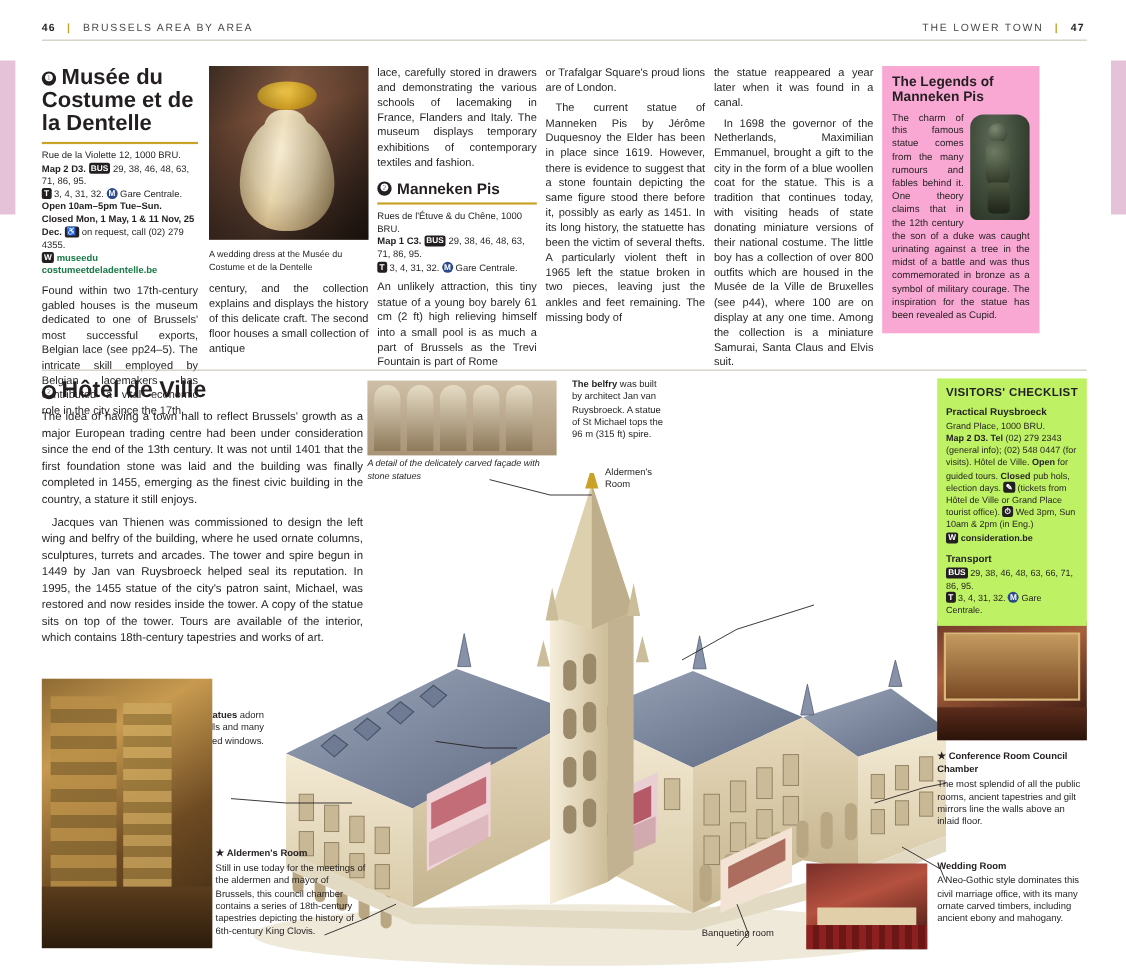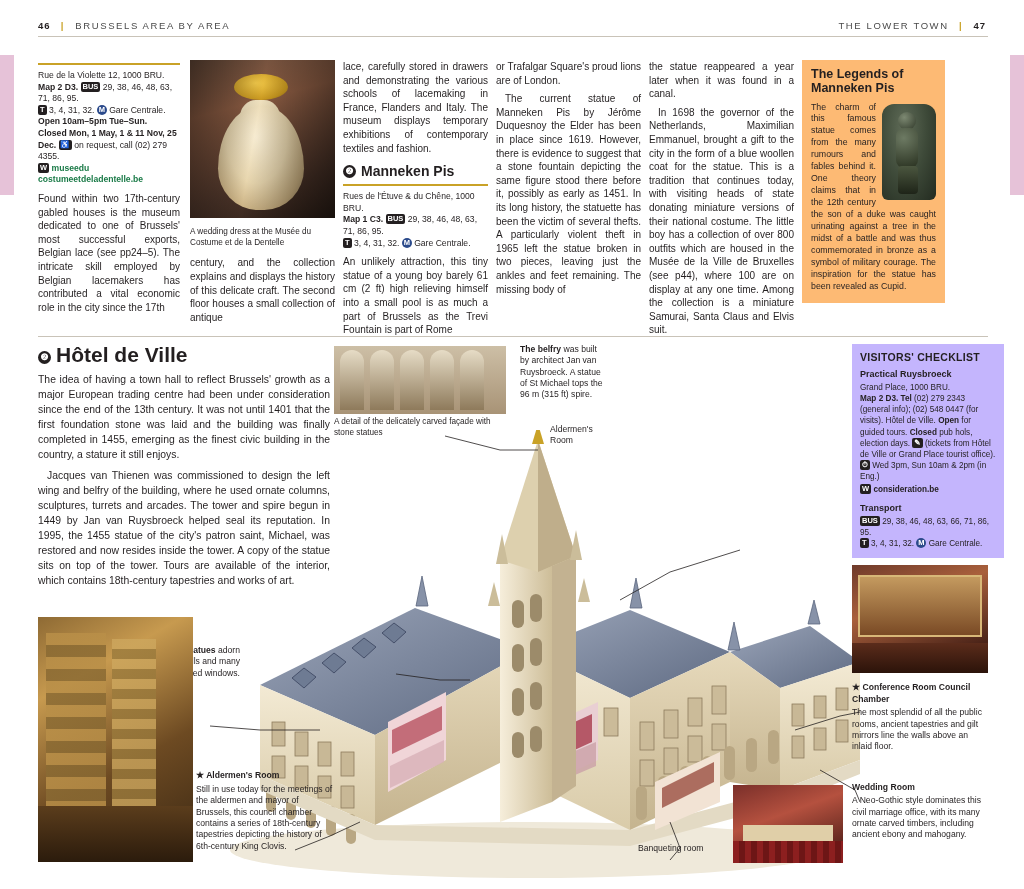--- a/index.html
+++ b/index.html
@@ -87,21 +87,21 @@
   }
   #costume-photo .shadow {
     position:absolute; left:0; top:0; width:100%; height:100%;
     background:linear-gradient(100deg, rgba(0,0,0,.45) 0%, rgba(0,0,0,0) 45%, rgba(0,0,0,.5) 100%);
   }
   .caption { font-size:8.2px; line-height:1.3; margin-top:4px; }
 
   
   #legends-box {
     position:absolute; left:764px; top:0; width:143px; padding:8px 9px 10px 9px;
-    background:#fdba74; border:0;
+    background:#f9a8d4; border:0;
   }
   #legends-box h3 { font-size:12.5px; font-weight:bold; margin:0 0 6px 0; line-height:1.1; }
   #legends-box .txt { font-size:8.8px; line-height:1.36; text-align:justify; }
   #mp-statue {
     float:right; width:54px; height:96px; margin:2px 0 2px 6px;
     background:radial-gradient(ellipse at 40% 25%, #5f6b57 0%, #3e4a39 50%, #232b20 100%);
     border-radius:12px 12px 6px 6px;
     position:relative;
   }
   #mp-statue .head { position:absolute; left:16px; top:8px; width:18px; height:18px; border-radius:50%;
@@ -116,29 +116,29 @@
 
   
   #hdv-text { position:absolute; left:38px; top:344px; width:292px; }
   #hdv-text h2 { font-size:21px; }
 
   
   #facade-photo { position:absolute; left:334px; top:346px; width:172px; height:68px;
     background:linear-gradient(180deg,#cdbfa6,#a89376); overflow:hidden; }
   #facade-photo .niche { position:absolute; top:4px; width:24px; height:60px;
     background:linear-gradient(180deg,#e6dcc6,#8e7a5b); border-radius:12px 12px 0 0; }
-  #facade-cap { position:absolute; left:334px; top:417px; width:176px; font-size:8.2px; line-height:1.3; }
+  #facade-cap { position:absolute; left:334px; top:417px; width:176px; font-size:8.2px; line-height:1.3;font-style:italic; }
 
   
   .anno { position:absolute; font-size:8.6px; line-height:1.32; }
   .anno b { font-weight:bold; }
   .anno.right { text-align:right; }
 
   
-  #checklist { position:absolute; left:852px; top:344px; width:152px; background:#c4b5fd;
+  #checklist { position:absolute; left:852px; top:344px; width:136px; background:#bef264;
      padding:7px 8px 9px 8px; }
   #checklist h4 { font-size:10.5px; font-weight:bold; margin:0 0 6px 0; letter-spacing:.3px; }
   #checklist h5 { font-size:9px; font-weight:bold; margin:0 0 3px 0; }
   #checklist .txt { font-size:8.2px; line-height:1.36; }
   #checklist .transport { margin-top:7px; }
 
   
   #aldermen-photo { position:absolute; left:38px; top:617px; width:155px; height:245px;
     background:linear-gradient(150deg,#8e6a34 0%,#c79a4f 25%,#6d4a22 60%,#3a2713 100%); overflow:hidden; }
   #aldermen-photo .tapestry { position:absolute; left:8px; top:16px; width:60px; height:190px;
@@ -183,20 +183,23 @@
     <span class="num">47</span>
   </div>
   <div class="rule" style="left:38px; top:36px; width:950px;"></div>
 
   <div class="tab" id="tab-top"></div>
   <div class="tab" id="tab-bot"></div>
 
   <div id="top-area">
 
     <div class="col" id="col1">
+      <h2 class="section-title">
+        <span class="numcircle">❶</span><span>Musée du Costume et de la Dentelle</span>
+      </h2>
       <div class="goldline"></div>
       <div class="details">
         <div>Rue de la Violette 12, 1000 BRU.</div>
         <div>
           <b>Map 2 D3.</b>
           <span class="badge">BUS</span>
           <span>29, 38, 46, 48, 63, 71, 86, 95.</span>
         </div>
         <div>
           <span class="badge">T</span>

